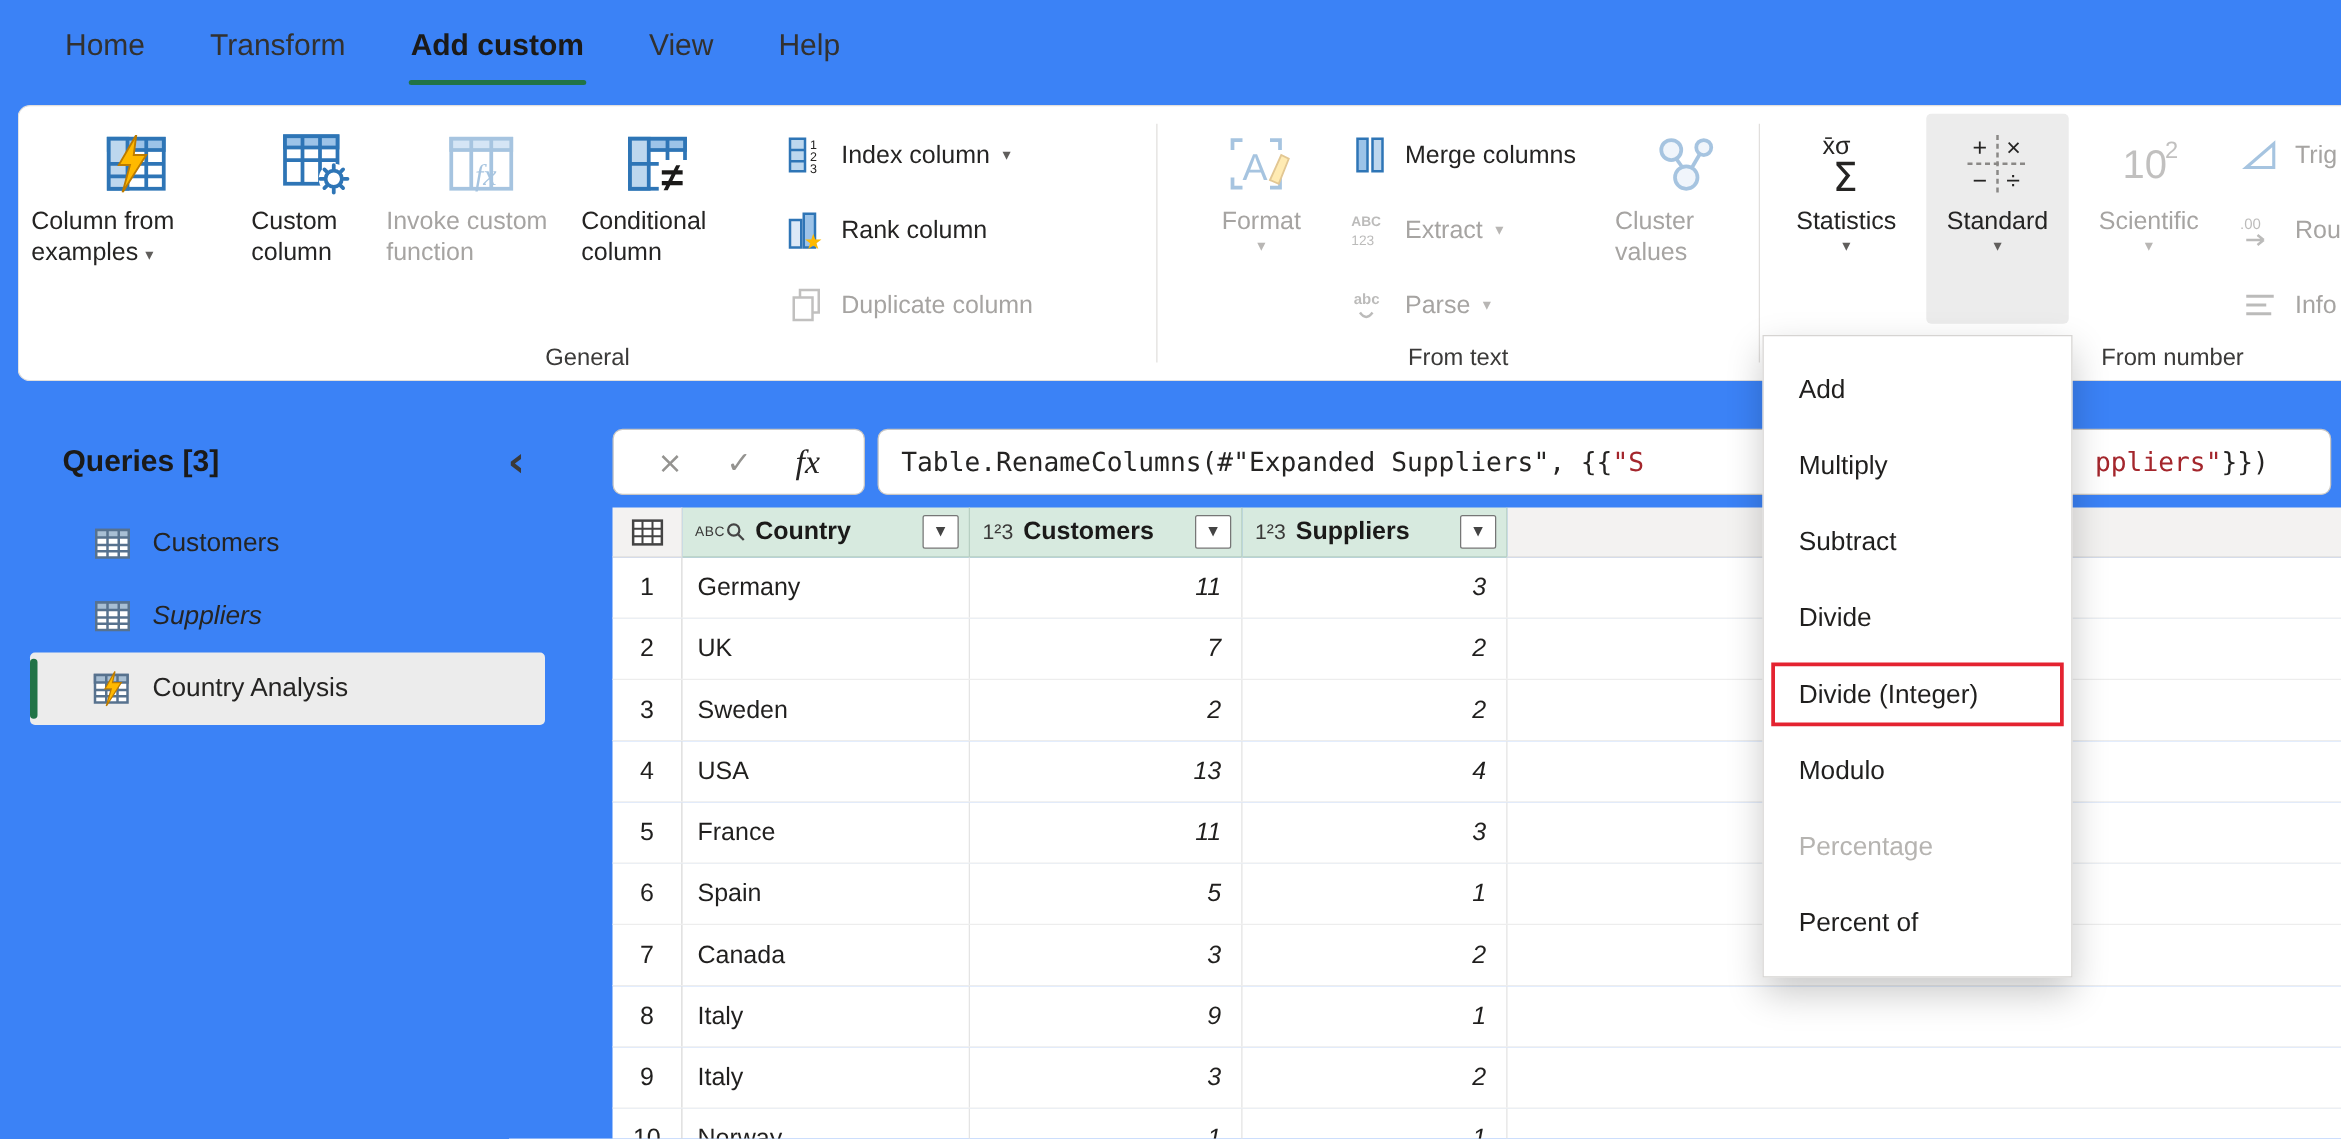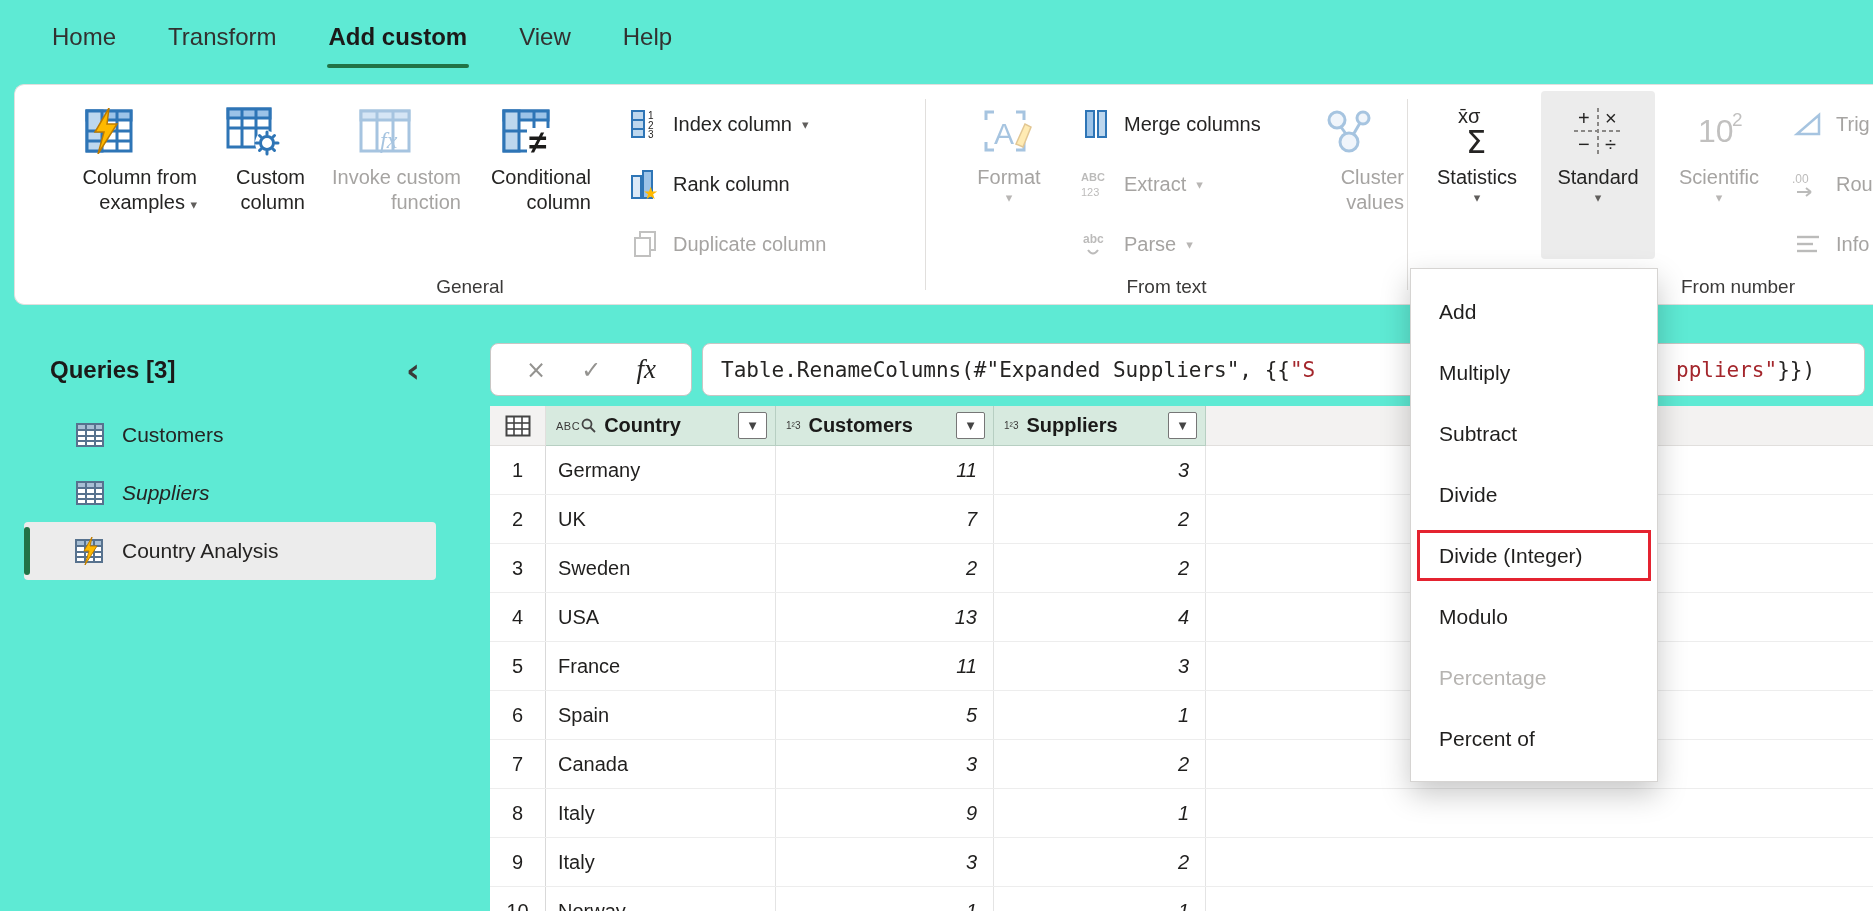--- a/index.html
+++ b/index.html
@@ -1,35 +1,35 @@
 <!DOCTYPE html>
 <html><head>
 <meta charset="utf-8">
 <style>
   html,body { margin:0; padding:0; background:#fff; }
-  #app { position:relative; width:1873px; height:911px; overflow:hidden; background:#5eead4;
+  #app { position:relative; width:1873px; height:911px; overflow:hidden; background:#3b82f6;
          font-family:"Liberation Sans", sans-serif; color:#252423; }
   .glyph { font-family:"DejaVu Sans", sans-serif; }
 
   
   .menubar { position:absolute; top:0; left:0; right:0; height:74px; display:flex; padding-left:26px; }
   .menu-tab { position:relative; font-size:24px; display:flex; align-items:center; padding:0 26px; color:#323130; cursor:default; }
   .menu-tab.active { font-weight:700; color:#1b1a19; }
   .menu-tab.active::after { content:""; position:absolute; left:24px; right:24px; bottom:6px; height:4px; background:#217346; border-radius:2px; }
 
   
   .ribbon { position:absolute; top:84px; left:14px; right:0; height:221px; background:#fff;
             border:1px solid #e1dfdd; border-right:none; border-radius:10px 0 0 10px; overflow:hidden; box-sizing:border-box; }
   .grp { position:absolute; top:0; bottom:0; }
   .vdiv { position:absolute; top:14px; bottom:14px; width:1px; background:#e1dfdd; }
   .group-label { position:absolute; bottom:6px; left:0; right:0; text-align:center; font-size:19px; color:#3b3a39; }
   .big-btn { position:absolute; top:6px; height:168px; display:flex; flex-direction:column; align-items:center;
              padding-top:12px; box-sizing:border-box; border-radius:4px; cursor:default; }
   .big-btn .icon { height:56px; display:flex; align-items:center; justify-content:center; margin-bottom:6px; }
-  .big-btn .lbl { font-size:20px; line-height:25px; text-align:right; }
+  .big-btn .lbl { font-size:20px; line-height:25px; text-align:left; }
   .chev { font-size:13px; color:#605e5c; }
   .big-btn.pressed { background:#ececec; }
   .small-btn { position:absolute; display:flex; align-items:center; gap:10px; height:46px; font-size:20px; white-space:nowrap; }
   .sicon { width:36px; display:flex; justify-content:center; align-items:center; }
   .dis .lbl, .dis .slbl { color:#a6a4a2; }
   .dis .icon, .dis .sicon { opacity:.42; }
   .dis .chev { color:#b8b6b4; }
 
   
   .std-menu { position:absolute; left:1410px; top:268px; width:246px; background:#fff; border:1px solid #d6d4d2;
@@ -63,21 +63,21 @@
   
   .grid { position:absolute; left:490px; top:406px; right:0; bottom:0; font-size:20px; }
   .ghead { display:flex; height:40px; }
   .gh { box-sizing:border-box; display:flex; align-items:center; gap:8px; padding:0 8px 0 10px; background:#d7eadf;
         border-right:1px solid #b7cfc2; border-bottom:1px solid #b7cfc2; font-weight:700; color:#1b1a19; }
   .gh-corner { width:56px; background:#f3f2f1; border-right:1px solid #e1dfdd; border-bottom:1px solid #e1dfdd;
                display:flex; align-items:center; justify-content:center; box-sizing:border-box; }
   .gh-fill { flex:1; background:#f3f2f1; border-bottom:1px solid #e1dfdd; }
   .fltr { margin-left:auto; width:27px; height:25px; background:#fff; border:1px solid #767676; border-radius:2px;
           display:flex; align-items:center; justify-content:center; font-size:10px; color:#444; font-weight:400; }
-  .type-ico { font-size:10px; color:#3b3a39; font-weight:400; }
+  .type-ico { font-size:17px; color:#3b3a39; font-weight:400; }
   .abc-ico { font-size:11px; letter-spacing:.5px; color:#3b3a39; font-weight:400; display:flex; align-items:center; gap:1px; }
   .gr { display:flex; height:48px; border-bottom:1px solid #ededed; background:#fff; }
   .gc { box-sizing:border-box; display:flex; align-items:center; border-right:1px solid #e4e4e4; color:#201f1e; }
   .gc.num { width:56px; justify-content:center; border-right:1px solid #d9d9d9; }
   .gc.country { width:230px; padding-left:12px; }
   .gc.val { justify-content:flex-end; padding-right:16px; font-style:italic; }
   .gc.cust { width:218px; }
   .gc.sup { width:212px; }
   .gr-fill { flex:1; }
 </style>

